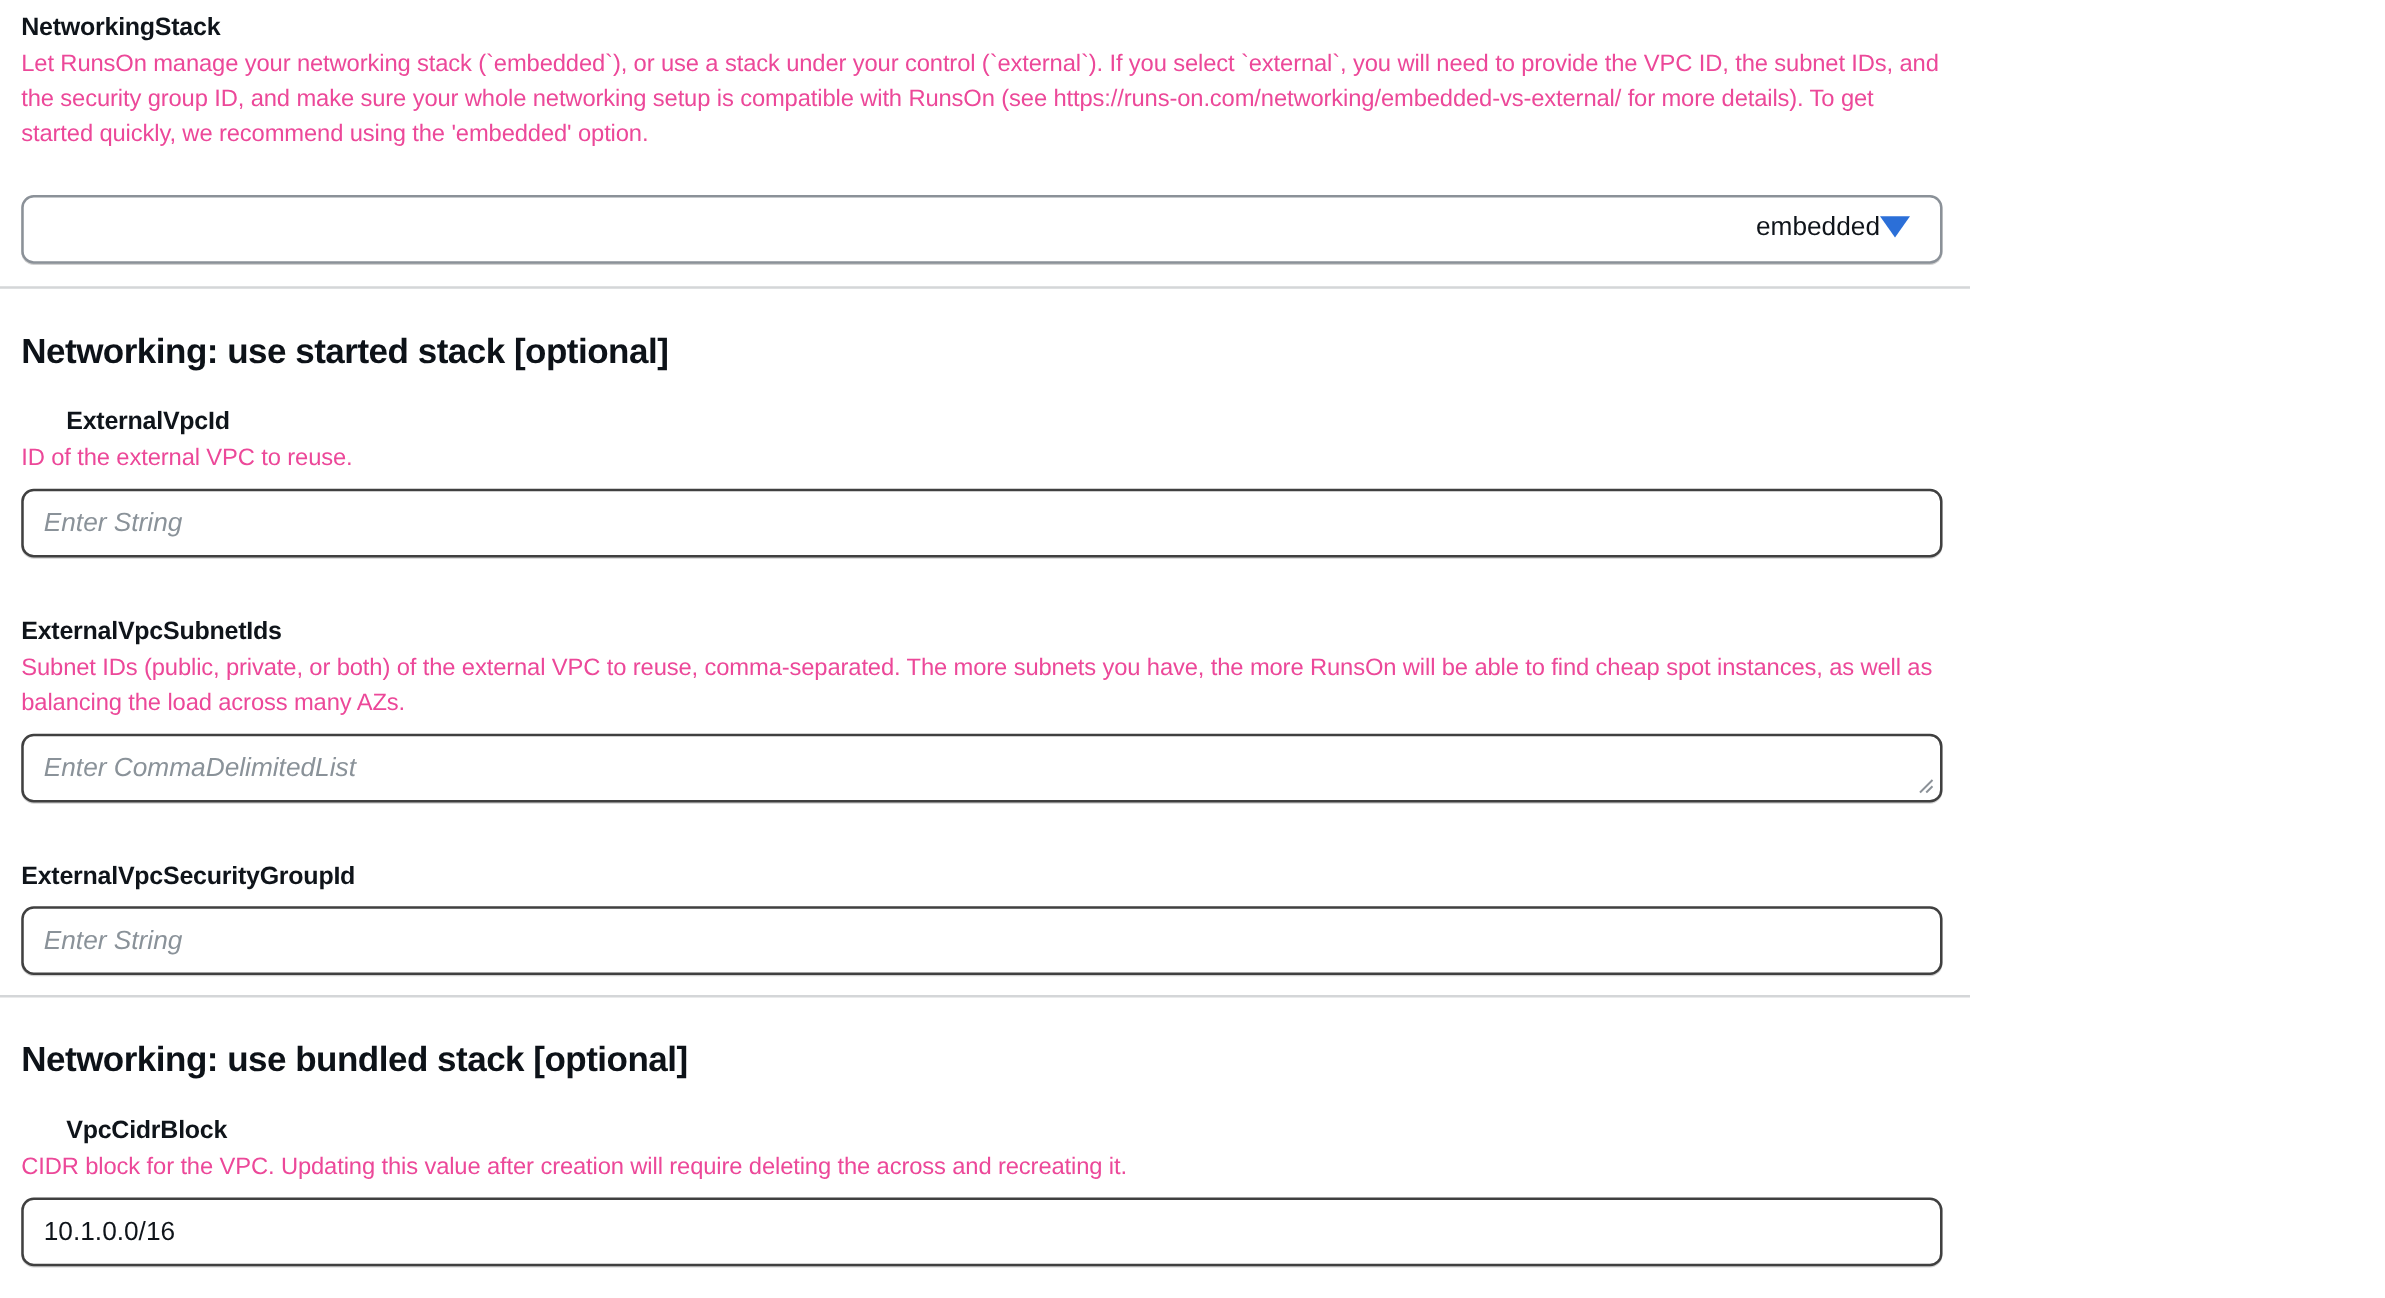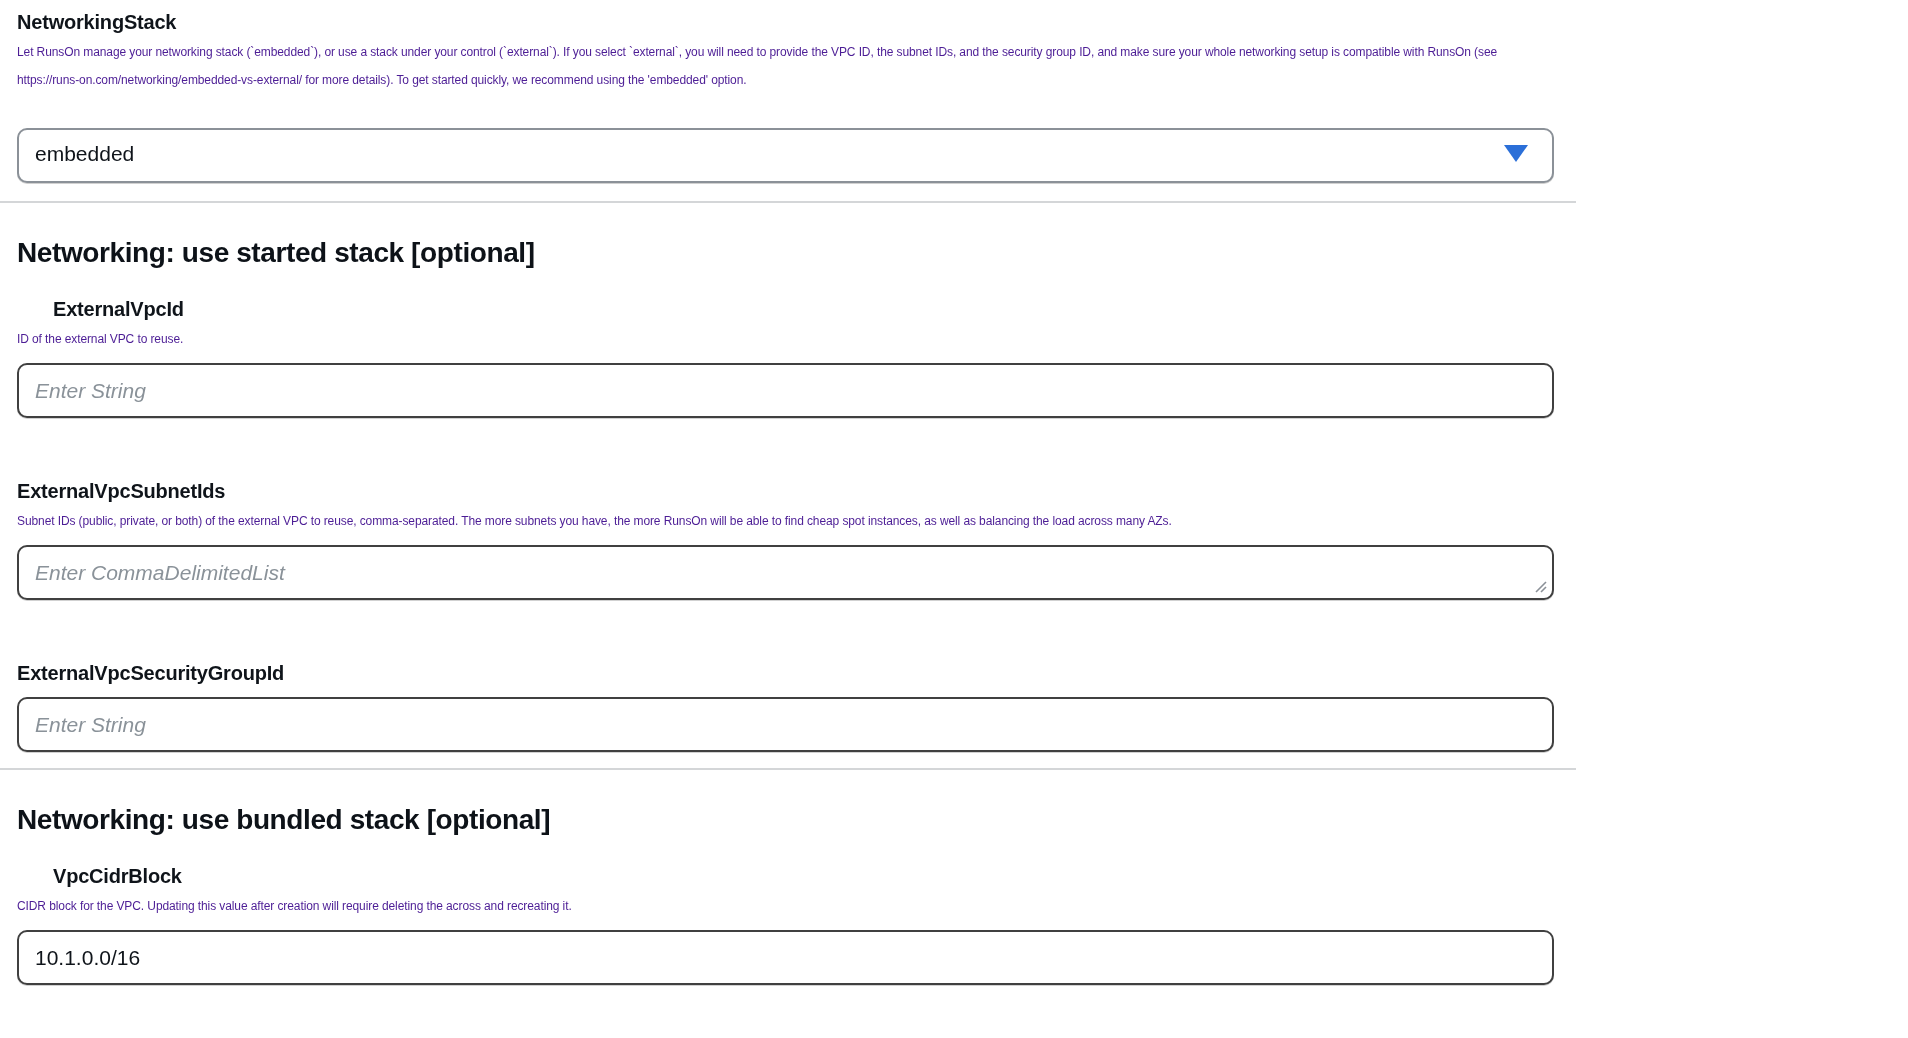--- a/index.html
+++ b/index.html
@@ -10,36 +10,36 @@
   }
   .page{width:1576px;box-sizing:border-box;padding-top:8px;}
   .pad{padding-left:17px;padding-right:22px;box-sizing:border-box;}
 
   .field-label{
     font-size:20px;font-weight:700;line-height:28px;color:#0f141a;
     letter-spacing:-0.2px;
   }
   .field-desc{
     margin:2px 0 0 0;
-    font-size:12px;line-height:28px;color:#4c1d95;letter-spacing:-0.1px;
+    font-size:19px;line-height:28px;color:#ec4899;letter-spacing:-0.1px;
     max-width:1869px;
   }
   .section-heading{
     margin:32px 0 0 0;
     font-size:28px;line-height:36px;font-weight:700;color:#0d1218;
     letter-spacing:-0.4px;
   }
 
   .control{margin-top:14px;}
   .control-tight{margin-top:10px;}
 
   .select-box{
     height:55px;box-sizing:border-box;width:100%;
     border:2px solid #8b9198;border-radius:10px;background:#fff;
-    display:flex;align-items:center;justify-content:space-between;
+    display:flex;align-items:center;justify-content:flex-end;
     padding:0 24px 4px 16px;cursor:pointer;
     box-shadow:0 1px 0 rgba(0,0,0,0.18);
     margin-top:34px;
   }
   .select-value{font-size:21px;color:#0f141a;}
   .caret-down{
     width:0;height:0;
     border-left:12px solid transparent;
     border-right:12px solid transparent;
     border-top:17px solid #2b6fd8;
@@ -63,21 +63,21 @@
     position:absolute;right:7px;bottom:7px;width:14px;height:14px;
     pointer-events:auto;cursor:nwse-resize;
   }
 
   .divider{
     border:none;border-top:2px solid #d4d6d8;margin:18px 0 0 0;width:100%;
   }
   .divider-2{margin-top:16px;}
 
   .mt-label-after-heading{margin-top:24px;margin-left:36px;}
-  .mt-field-gap{margin-top:59px;}
+  .mt-field-gap{margin-top:45px;}
   .bottom-space{height:26px;}
 </style>
 </head>
 <body>
 
 <div class="page">
 
   <div class="pad">
     <div class="field-label">NetworkingStack</div>
     <p class="field-desc">Let RunsOn manage your networking stack (`embedded`), or use a stack under your control (`external`). If you select `external`, you will need to provide the VPC ID, the subnet IDs, and the security group ID, and make sure your whole networking setup is compatible with RunsOn (see https://runs-on.com/networking/embedded-vs-external/ for more details). To get started quickly, we recommend using the 'embedded' option.</p>

